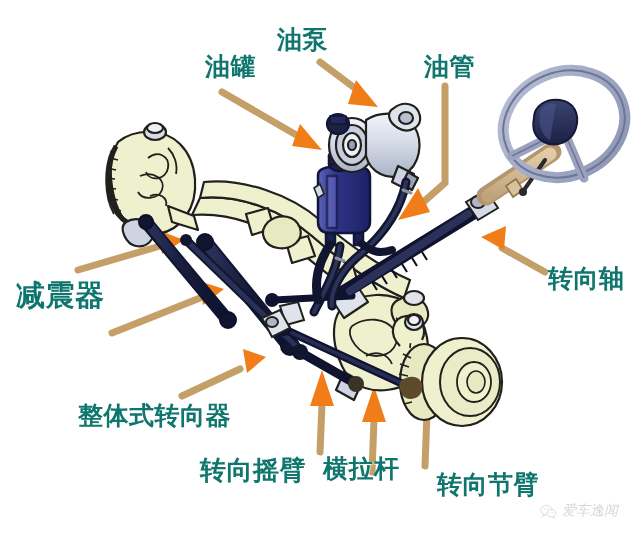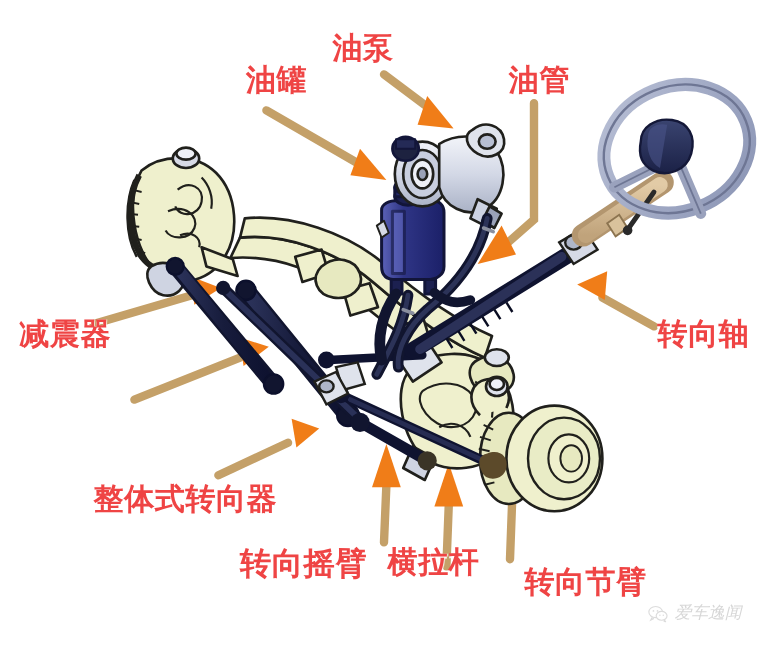--- a/index.html
+++ b/index.html
@@ -11,21 +11,21 @@
     position:relative;
     width:640px;height:538px;
     background:#ffffff;
     overflow:hidden;
   }
   #artboard{position:absolute;inset:0;}
   .label{
     position:absolute;
     font-family:"DejaVu Sans","Liberation Sans",sans-serif;
     font-weight:bold;
-    color:#ef4444;
+    color:#0f766e;
     white-space:nowrap;
     letter-spacing:0.5px;
     text-shadow:0 1px 0 rgba(255,255,255,.9), 1px 0 0 rgba(255,255,255,.6);
     line-height:1;
   }
   .wm{
     position:absolute;
     display:flex;align-items:center;gap:5px;
     opacity:.30;
     color:#7a7a7a;
@@ -367,21 +367,21 @@
   </svg>
 
   <div class="label" style="left:190px;top:54px;font-size:25px;margin-left:15px;">油罐</div>
 
   <div class="label" style="left:277px;top:27px;font-size:25px;">油泵</div>
 
   <div class="label" style="left:424px;top:54px;font-size:25px;">油管</div>
 
   <div class="label" style="left:548px;top:266px;font-size:25px;">转向轴</div>
 
-  <div class="label" style="left:16px;top:266px;font-size:25px;">减震器</div>
+  <div class="label" style="left:16px;top:281px;font-size:29px;">减震器</div>
 
 
   <div class="label" style="left:78px;top:403px;font-size:25px;">整体式转向器</div>
 
   <div class="label" style="left:200px;top:457px;font-size:26px;">转向摇臂</div>
 
   <div class="label" style="left:323px;top:456px;font-size:25px;">横拉杆</div>
 
   <div class="label" style="left:437px;top:472px;font-size:25px;">转向节臂</div>
 

